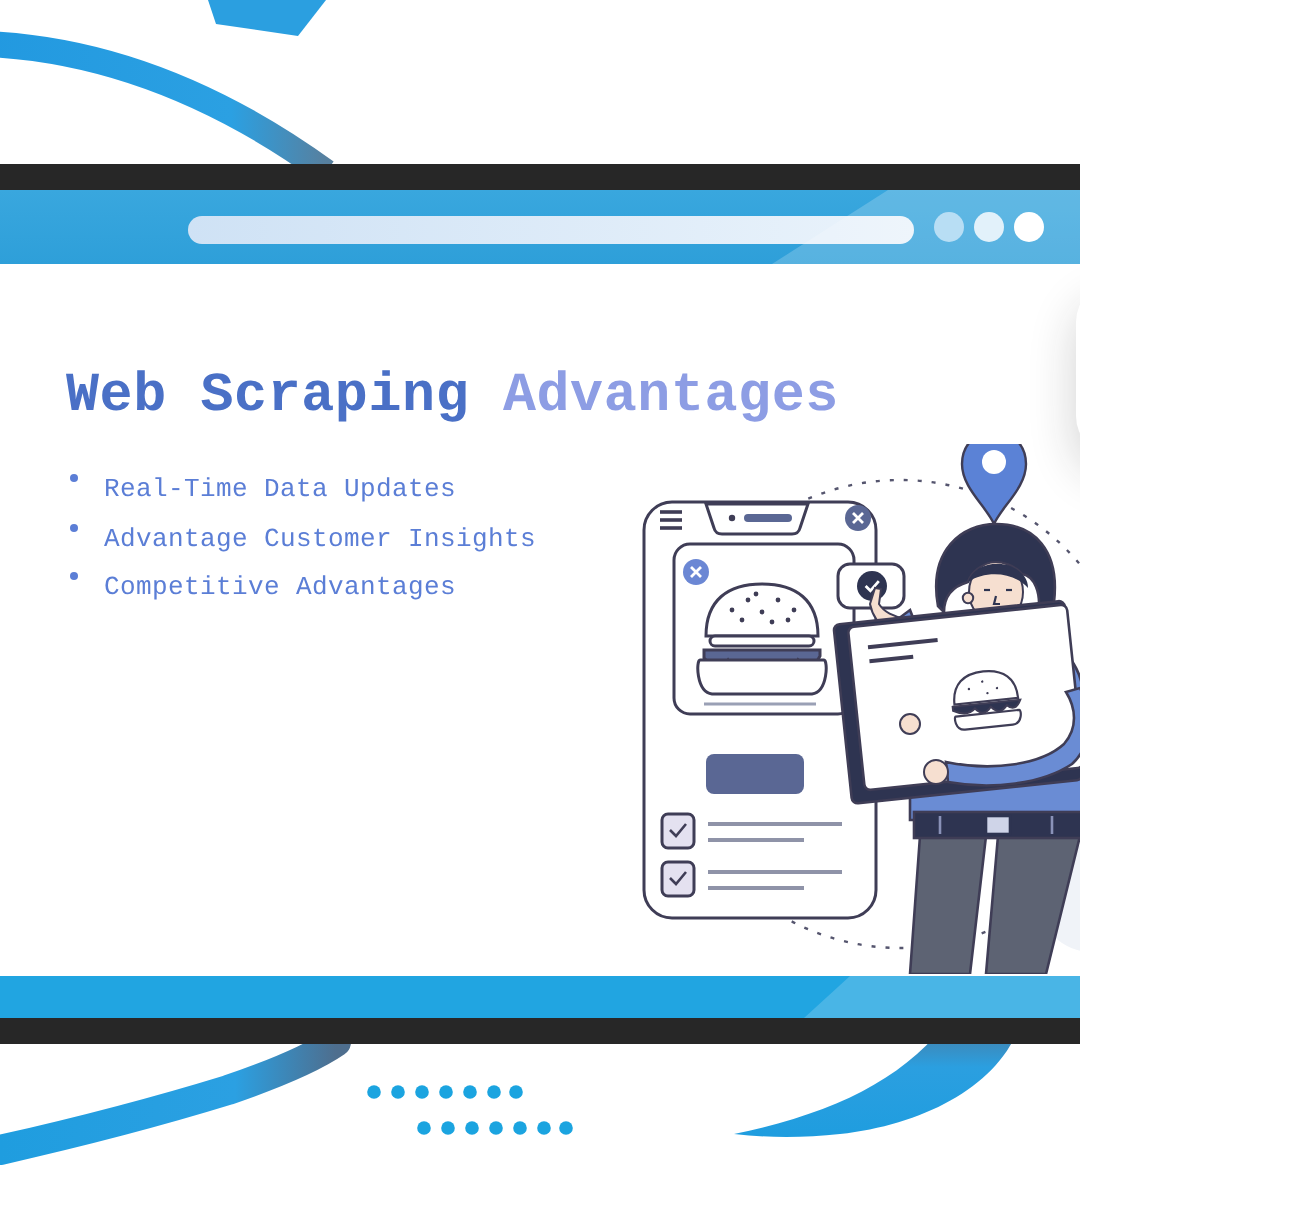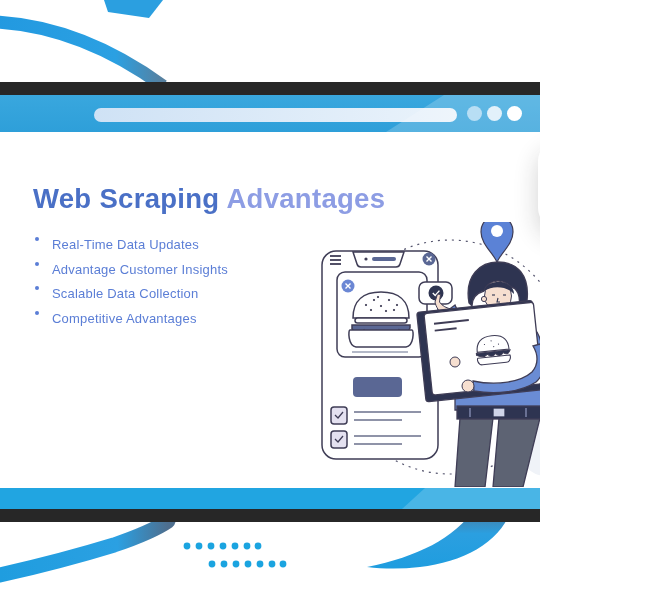--- a/index.html
+++ b/index.html
@@ -1,17 +1,17 @@
 <!DOCTYPE html>
 <html><head>
 <meta charset="utf-8">
 <style>
   html,body{margin:0;padding:0;background:#ffffff;}
   #stage{position:relative;width:540px;height:604px;overflow:hidden;background:#ffffff;
-         font-family:Liberation Sans, sans-serif;}
+         font-family:Liberation Mono, monospace;}
   .abs{position:absolute;}
 
   
   #decor-svg{left:0;top:0;z-index:1;}
   #right-circle{left:582px;top:104px;width:116px;height:116px;border-radius:50%;
     background:radial-gradient(circle at 30% 25%, #35aee6 0%, #29a2e0 55%, #0f7fc0 100%);z-index:1;}
 
   
   #frame{left:-30px;top:82px;width:622px;height:440px;background:#272727;border-radius:28px;z-index:2;}
   #frame-inner{position:absolute;left:13px;top:13px;right:14px;bottom:13px;border-radius:18px;
@@ -137,24 +137,20 @@
     <li>
         <span class="dot"></span>
         <span>Real-Time Data Updates</span>
       </li>
     <li>
         <span class="dot"></span>
         <span>Advantage Customer Insights</span>
       </li>
     <li>
         <span class="dot"></span>
-        <span>Scalable Data Collection</span>
-      </li>
-    <li>
-        <span class="dot"></span>
         <span>Competitive Advantages</span>
       </li>
   </ul>
 
   <div id="badge-card" class="abs">
     <svg width="58" height="58" viewBox="0 0 60 60" fill="none" stroke="#29a3e0" stroke-width="2.4" stroke-linecap="round">
       <rect x="4" y="8" width="52" height="44" rx="2.5"></rect>
       <line x1="4" y1="18" x2="56" y2="18"></line>
       <circle cx="10" cy="13" r="1.2" fill="#29a3e0" stroke="none"></circle>
       <circle cx="15" cy="13" r="1.2" fill="#29a3e0" stroke="none"></circle>

